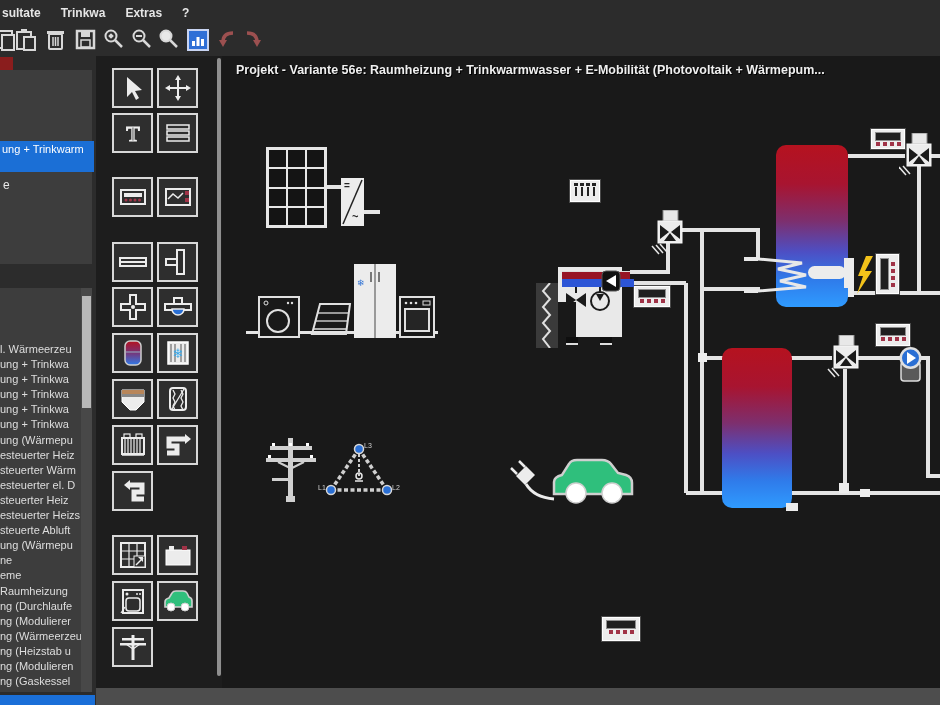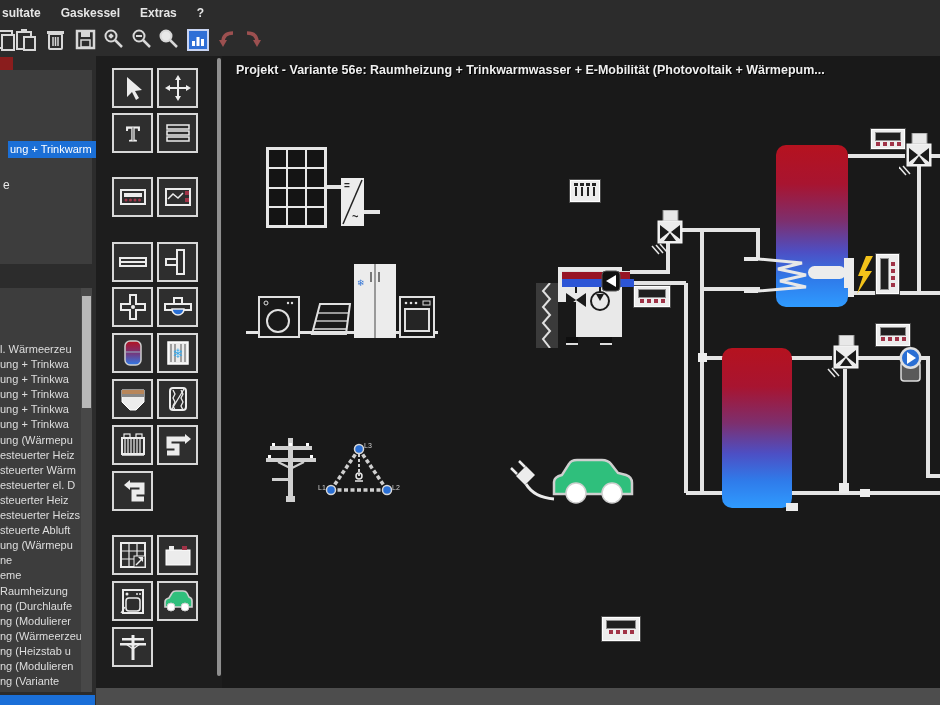--- a/index.html
+++ b/index.html
@@ -6,21 +6,21 @@
     font-family:"Liberation Sans",sans-serif;position:relative;}
   .abs{position:absolute;}
   
   #menubar{left:0;top:0;width:940px;height:26px;display:flex;gap:20px;align-items:center;padding-left:2px;}
   .menu-item{color:#e6e6e6;font-size:12px;font-weight:bold;white-space:nowrap;}
   #toolbar{left:0;top:26px;width:940px;height:30px;}
   .tbico{position:absolute;top:2px;width:24px;height:24px;}
   
   .panel{background:#3d3d3d;}
   #tree-panel{left:0;top:70px;width:92px;height:194px;}
-  #tree-sel{left:8px;top:141px;width:92px;height:17px;background:#1b6fd6;color:#fff;font-size:11px;
+  #tree-sel{left:0;top:141px;width:92px;height:31px;background:#1b6fd6;color:#fff;font-size:11px;
     line-height:17px;padding-left:2px;white-space:nowrap;overflow:hidden;}
   #tree-e{left:3px;top:108px;color:#e8e8e8;font-size:12px;}
   #red-badge{left:0;top:57px;width:13px;height:13px;background:#8a1d1d;}
   #list-panel{left:0;top:288px;width:92px;height:404px;overflow:hidden;}
   #variant-list{position:absolute;left:0;top:54px;width:84px;}
   .vitem{color:#dedede;font-size:11px;line-height:15.1px;white-space:nowrap;}
   #list-scroll{left:81px;top:288px;width:11px;height:404px;background:#484848;}
   #list-thumb{left:82px;top:296px;width:9px;height:112px;background:#b8b8b8;}
   
   #palette-col{left:96px;top:56px;width:126px;height:636px;background:#1d1d1d;}
@@ -52,21 +52,21 @@
   
   #bottom-strip{left:96px;top:688px;width:844px;height:17px;background:#4d4d4d;}
   #bottom-blue{left:0;top:695px;width:95px;height:10px;background:#1a6fd8;}
   #bottom-left-bg{left:0;top:692px;width:96px;height:13px;background:#2b2b2b;}
 </style>
 </head>
 <body>
 
 <div id="menubar" class="abs">
     <span class="menu-item">sultate</span>
-    <span class="menu-item">Gaskessel</span>
+    <span class="menu-item">Trinkwa</span>
     <span class="menu-item">Extras</span>
     <span class="menu-item">?</span>
   </div>
 
 <div id="toolbar" class="abs">
   <svg class="tbico" style="left:-8px" width="24" height="24">
     <rect x="6" y="3" width="14" height="17" fill="none" stroke="#d8d8d8" stroke-width="2"></rect>
     <rect x="10" y="7" width="12" height="15" fill="#2c2c2c" stroke="#d8d8d8" stroke-width="2"></rect>
   </svg>
   <svg class="tbico" style="left:14px" width="24" height="24">
@@ -139,21 +139,21 @@
       <div class="vitem">steuerte Abluft</div>
       <div class="vitem">ung (Wärmepu</div>
       <div class="vitem">ne</div>
       <div class="vitem">eme</div>
       <div class="vitem">Raumheizung</div>
       <div class="vitem">ng (Durchlaufe</div>
       <div class="vitem">ng (Modulierer</div>
       <div class="vitem">ng (Wärmeerzeu</div>
       <div class="vitem">ng (Heizstab u</div>
       <div class="vitem">ng (Modulieren</div>
-      <div class="vitem">ng (Variante</div>
+      <div class="vitem">ng (Gaskessel</div>
     </div>
 </div>
 <div id="list-scroll" class="abs"></div>
 <div id="list-thumb" class="abs"></div>
 
 <div id="palette-col" class="abs"></div>
 <div id="pal-scroll" class="abs"></div>
 
 <div class="abs pbtn" style="left:112px;top:68px">
   <svg width="30" height="30">

